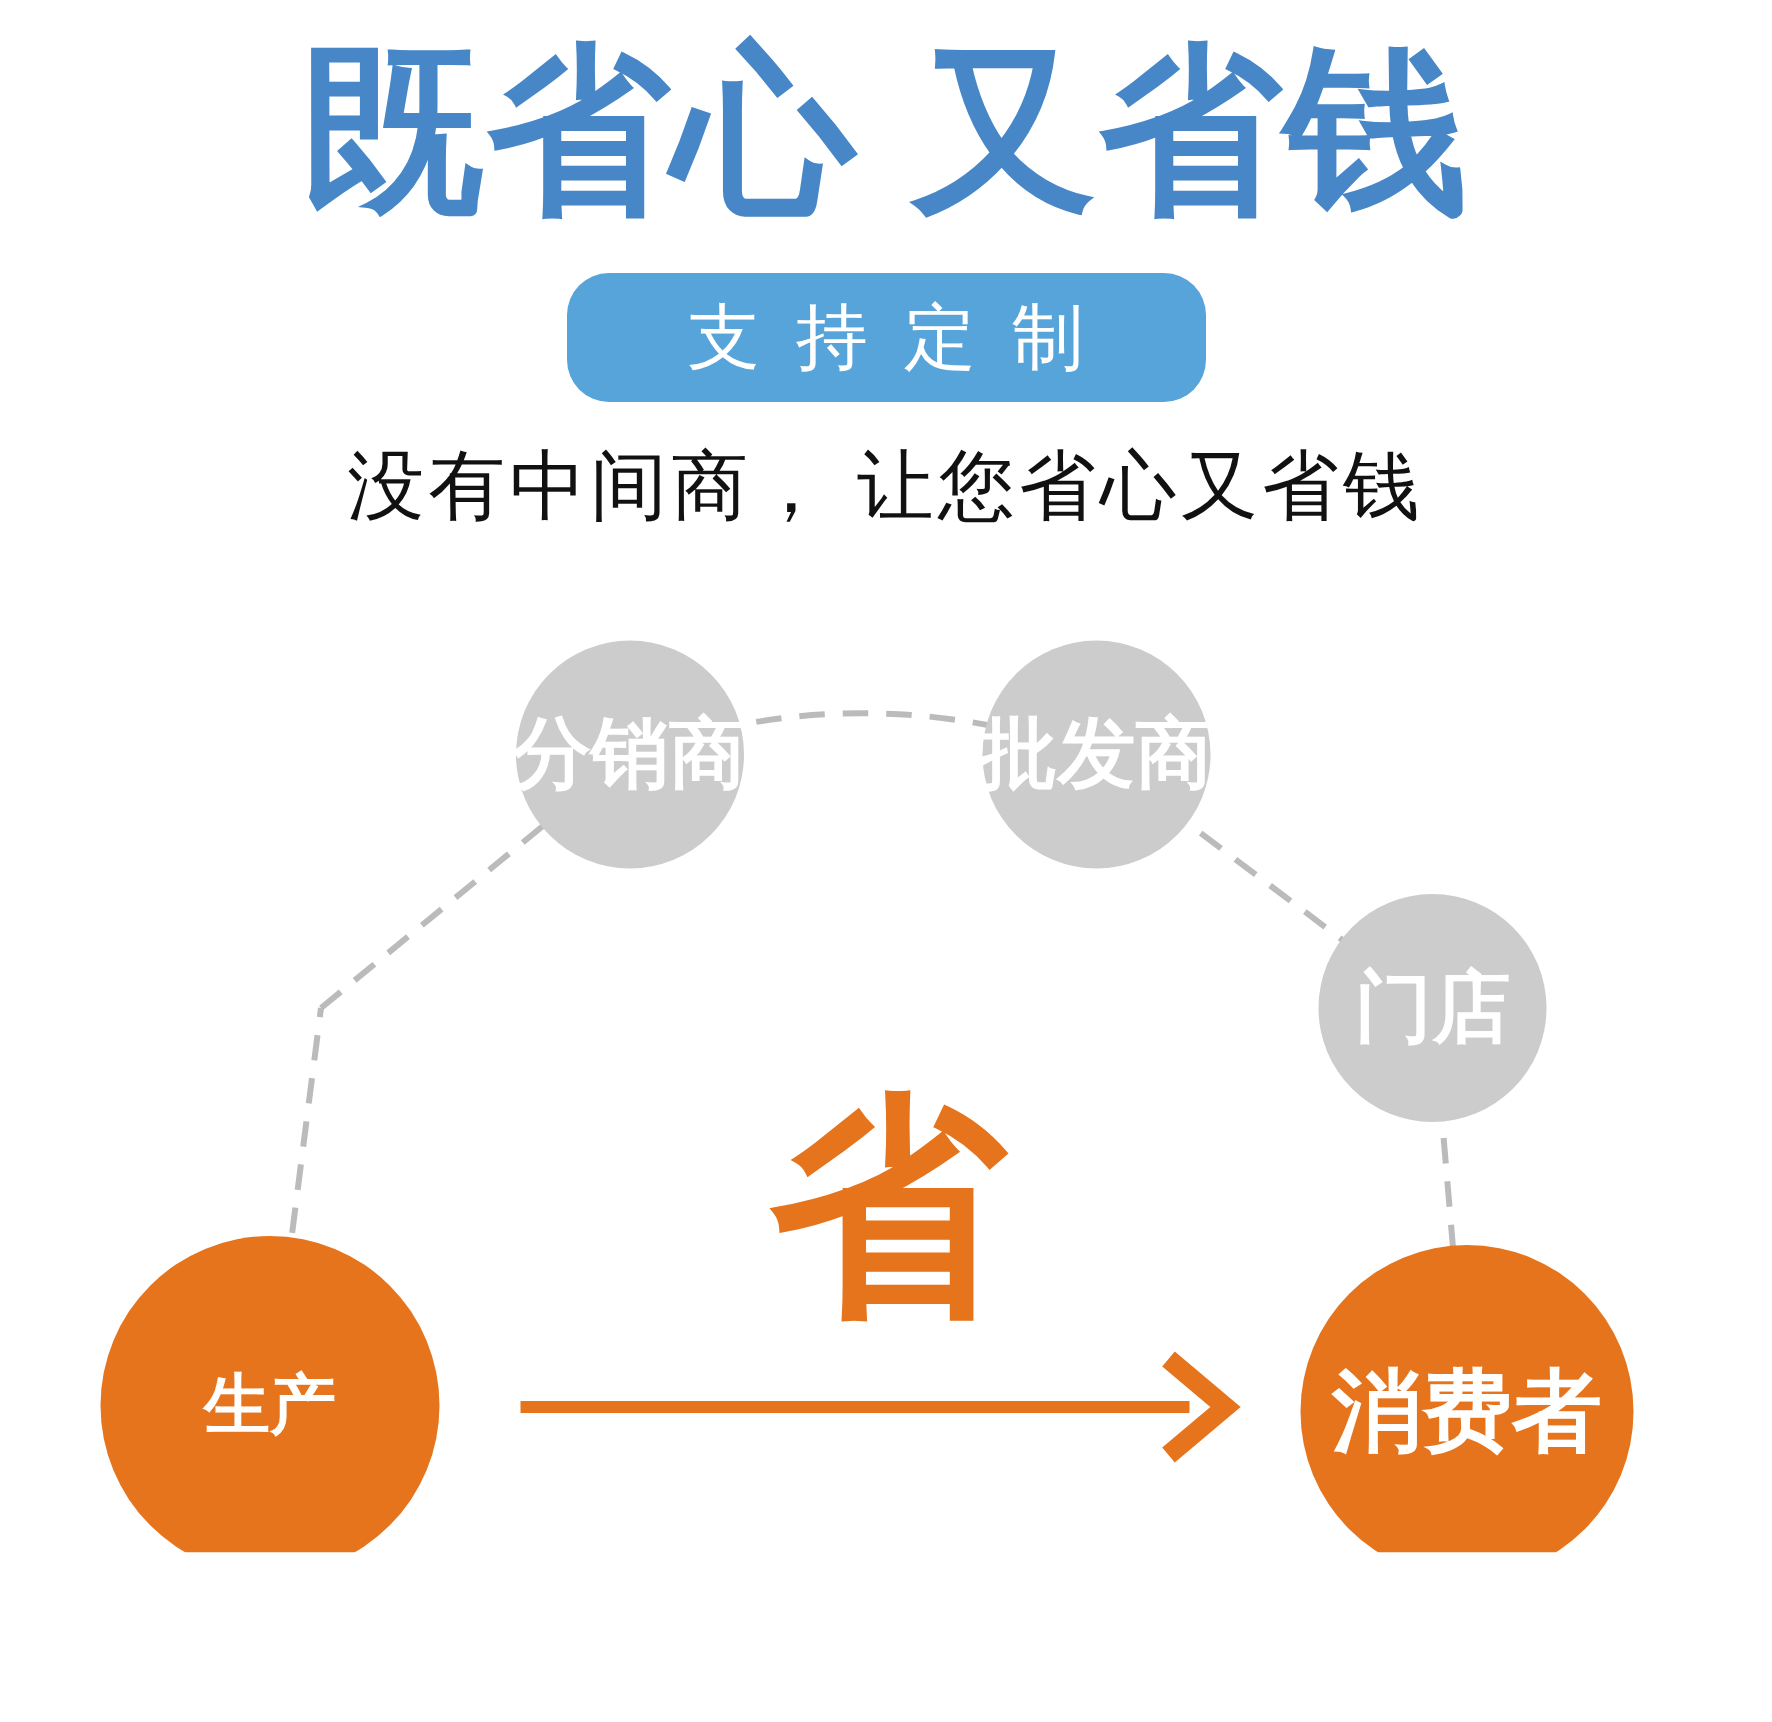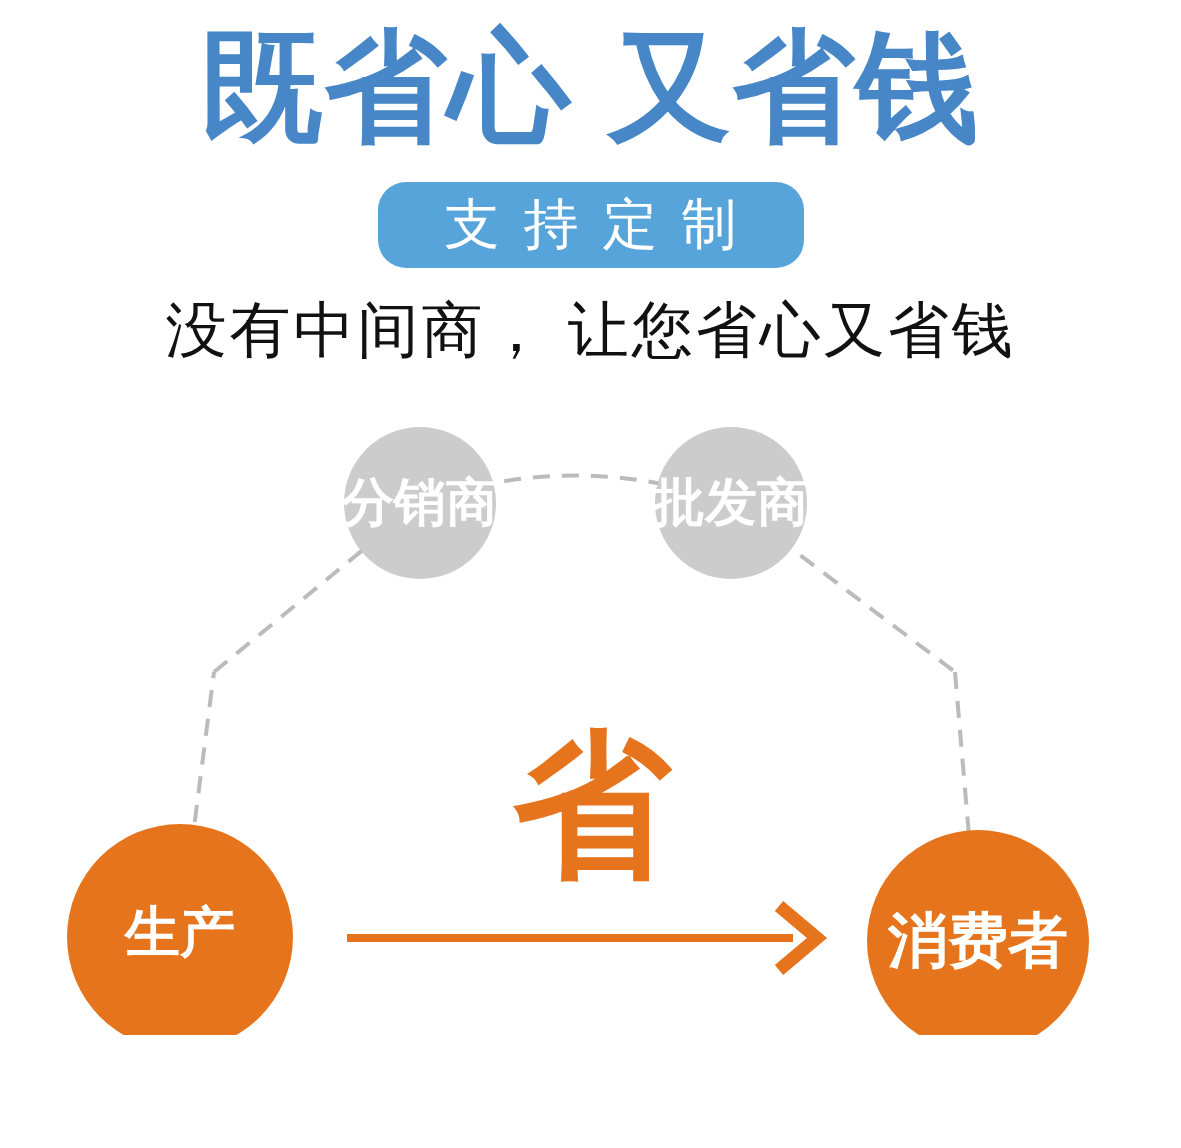--- a/index.html
+++ b/index.html
@@ -32,35 +32,35 @@
     transform: translateX(-50%);
     width: 426px; height: 86px;
     background: #57A4DA;
     border-radius: 28px;
     display: flex;
     align-items: center;
     justify-content: center;
   }
   .badge-text {
     font-family: "Liberation Serif", serif;
-    font-size: 55px;
+    font-size: 48px;
     color: #ffffff;
     letter-spacing: 24px;
     text-indent: 24px;
     white-space: nowrap;
   }
 
   .subtitle {
     position: absolute;
     top: 290px; left: 0;
     width: 100%;
     margin: 0;
     text-align: center;
     font-family: "Liberation Serif", serif;
-    font-size: 61px;
+    font-size: 51px;
     letter-spacing: 3px;
     color: #111111;
     white-space: nowrap;
   }
 
   
   .diagram { position: absolute; inset: 0; }
 
   .connectors {
     position: absolute;
@@ -88,23 +88,22 @@
   .node.orange { background: #E6741C; }
 
   .c-manager     { left: 138px; top: 596px; }
   .c-distributor { left: 344px; top: 427px; }
   .c-wholesaler  { left: 655px; top: 427px; font-family: Liberation Serif, serif; }
   .c-store       { left: 879px; top: 596px; }
 
   .c-factory {
     left: 67px; top: 824px;
     width: 226px; height: 226px;
-    font-size: 55px;
+    font-size: 44px;
     line-height: 1.18;
-    font-family: Liberation Mono, monospace;
   }
   .c-consumer {
     left: 867px; top: 830px;
     width: 222px; height: 222px;
     font-size: 60px;
   }
 
   .save-char {
     position: absolute;
     left: 512px; top: 726px;
@@ -148,20 +147,23 @@
 
 
     <div class="node gray c-distributor">
       <span>分销商</span>
     </div>
 
     <div class="node gray c-wholesaler">
       <span>批发商</span>
     </div>
 
+    <div class="node gray c-store">
+      <span>门店</span>
+    </div>
 
     <div class="node orange c-factory">
       <span>生产</span>
     </div>
 
     <div class="node orange c-consumer">
       <span>消费者</span>
     </div>
 
     <p class="save-char">省</p>

